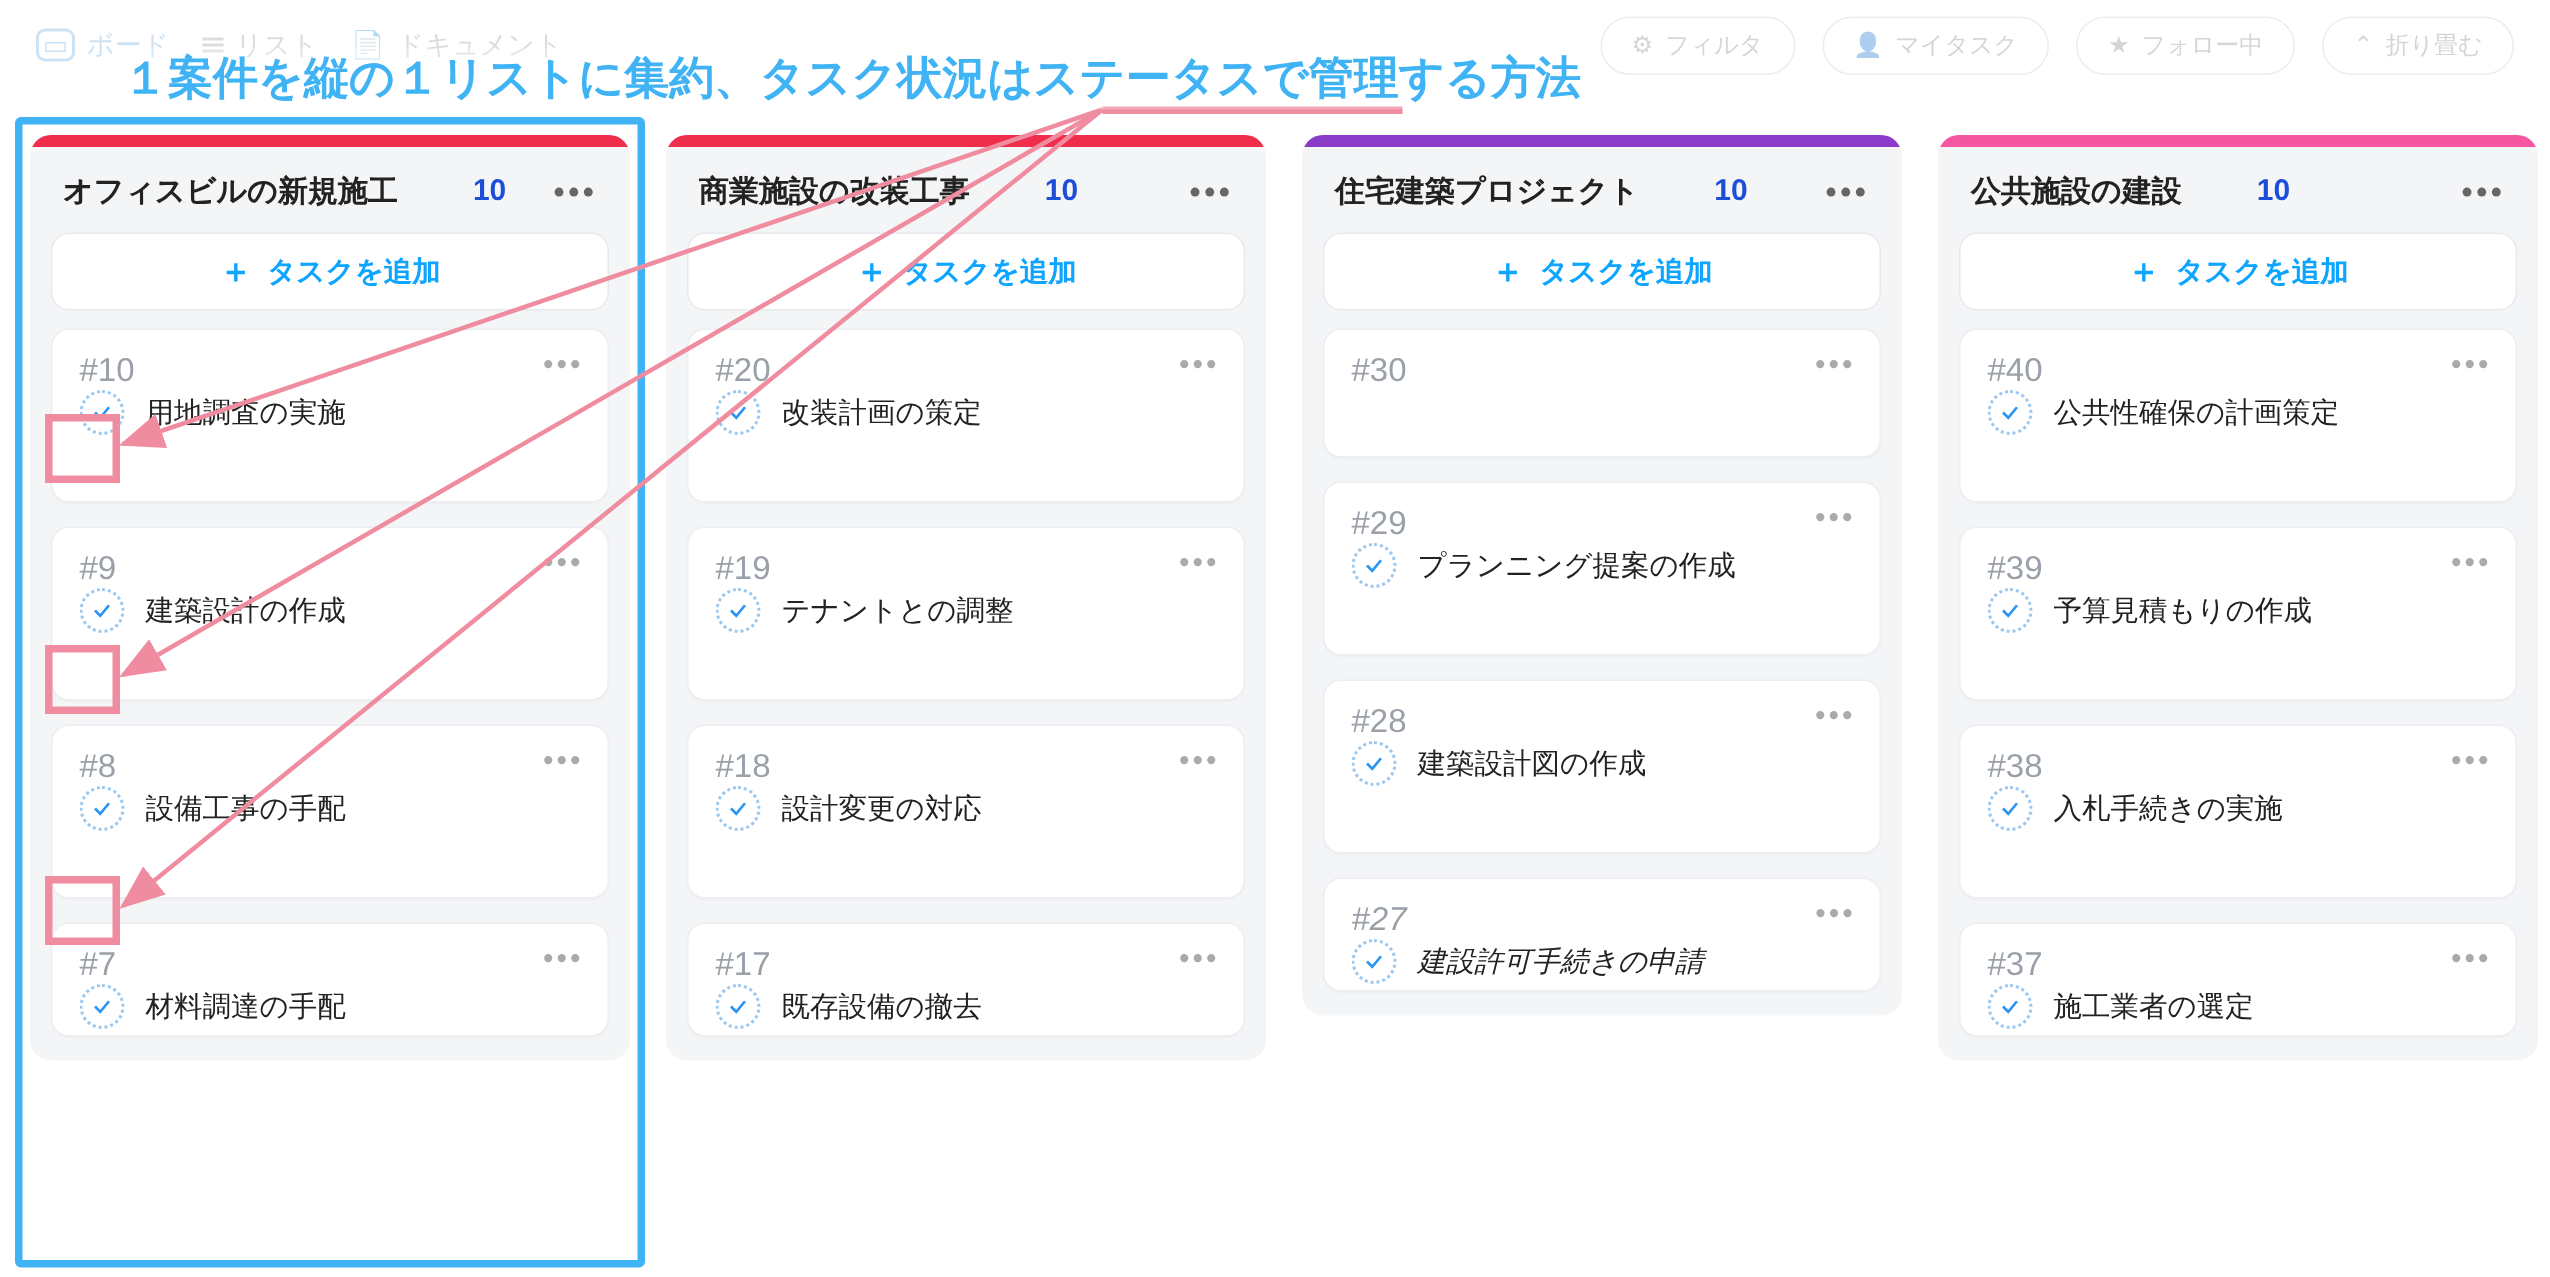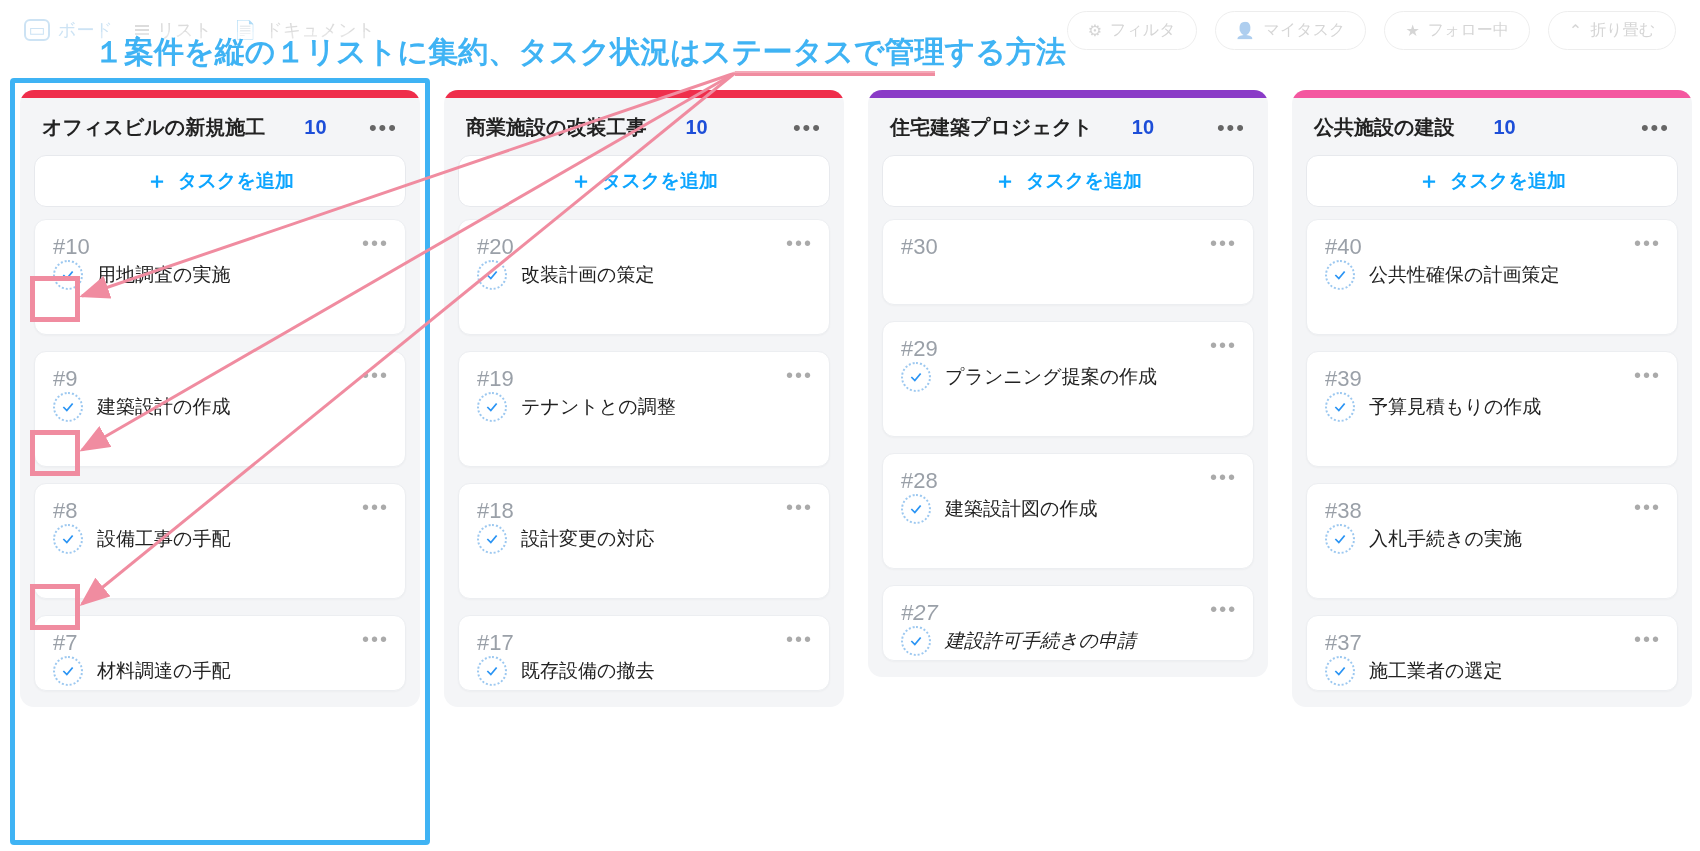--- a/index.html
+++ b/index.html
@@ -83,21 +83,21 @@
     flex-direction: column;
   }
   .list-strip {
     height: 8px;
     width: 100%;
   }
   .list-header {
     display: flex;
     align-items: center;
     padding: 16px 22px 14px 22px;
-    gap: 3px;
+    gap: 14px;
   }
   .list-title {
     font-size: 20px;
     font-weight: 700;
     color: #222;
   }
   .list-count {
     font-size: 20px;
     font-weight: 600;
     color: #1d4ed8;
@@ -181,21 +181,21 @@
     border: 5px solid #3fb3f4;
     border-radius: 4px;
     z-index: 30;
     pointer-events: none;
   }
 
   
   .annotation-title {
     position: absolute;
     top: 32px;
-    left: 90px;
+    left: 78px;
     font-size: 30px;
     font-weight: 800;
     color: #3fb3f4;
     z-index: 50;
     background: rgba(255,255,255,0.25);
     padding: 0 4px;
   }
 
   
   .pink-square {

